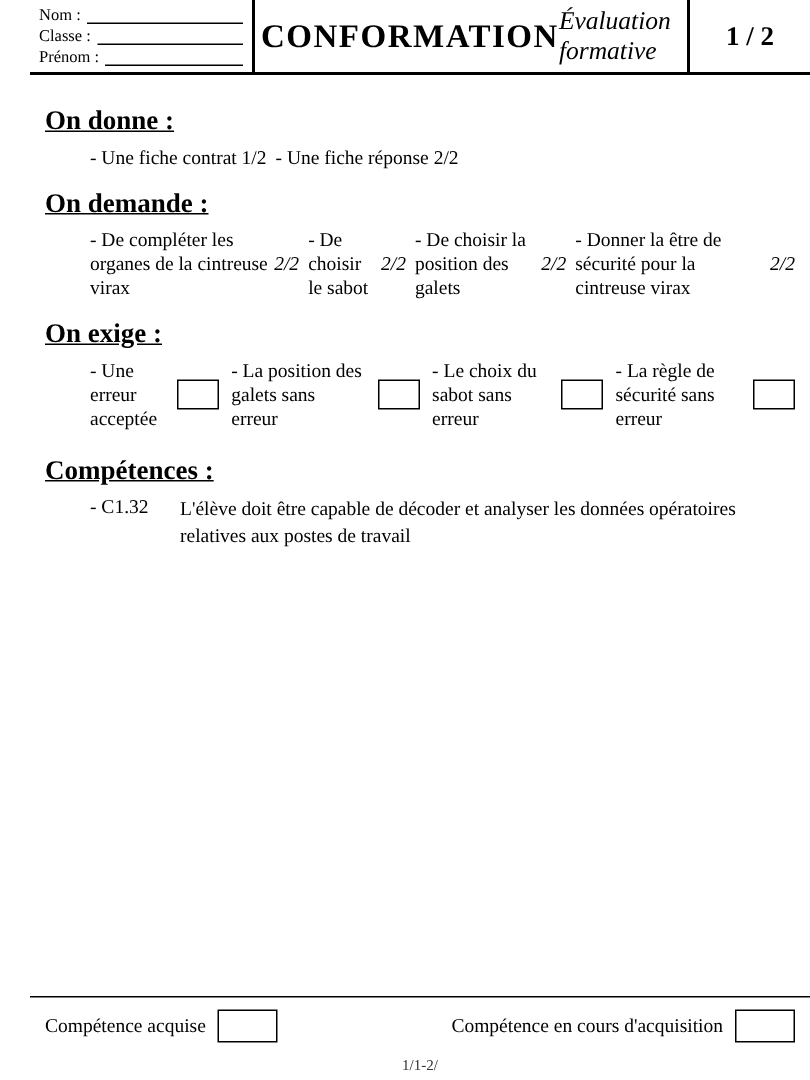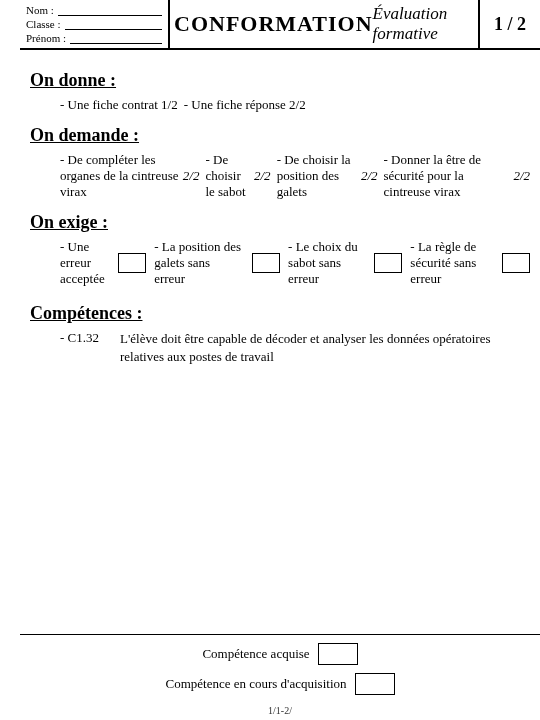--- a/index.html
+++ b/index.html
@@ -71,21 +71,21 @@
       font-weight: bold;
       letter-spacing: 1px;
     }
 
     .header-center .title-sub {
       font-size: 17px;
       font-style: italic;
     }
 
     .header-right {
-      width: 60px;
+      width: 80px;
       display: flex;
       align-items: center;
       justify-content: center;
       font-size: 18px;
       font-weight: bold;
     }
 
     
     .content {
       padding: 8px 10px;
@@ -178,21 +178,20 @@
       line-height: 1.4;
     }
 
     
     .footer {
       border-top: 1px solid #000;
       padding: 8px 10px;
       display: flex;
       align-items: center;
       gap: 8px;
-      flex-direction: column;
     }
 
     .footer-left {
       display: flex;
       align-items: center;
       gap: 8px;
       flex: 1;
     }
 
     .footer-right {

